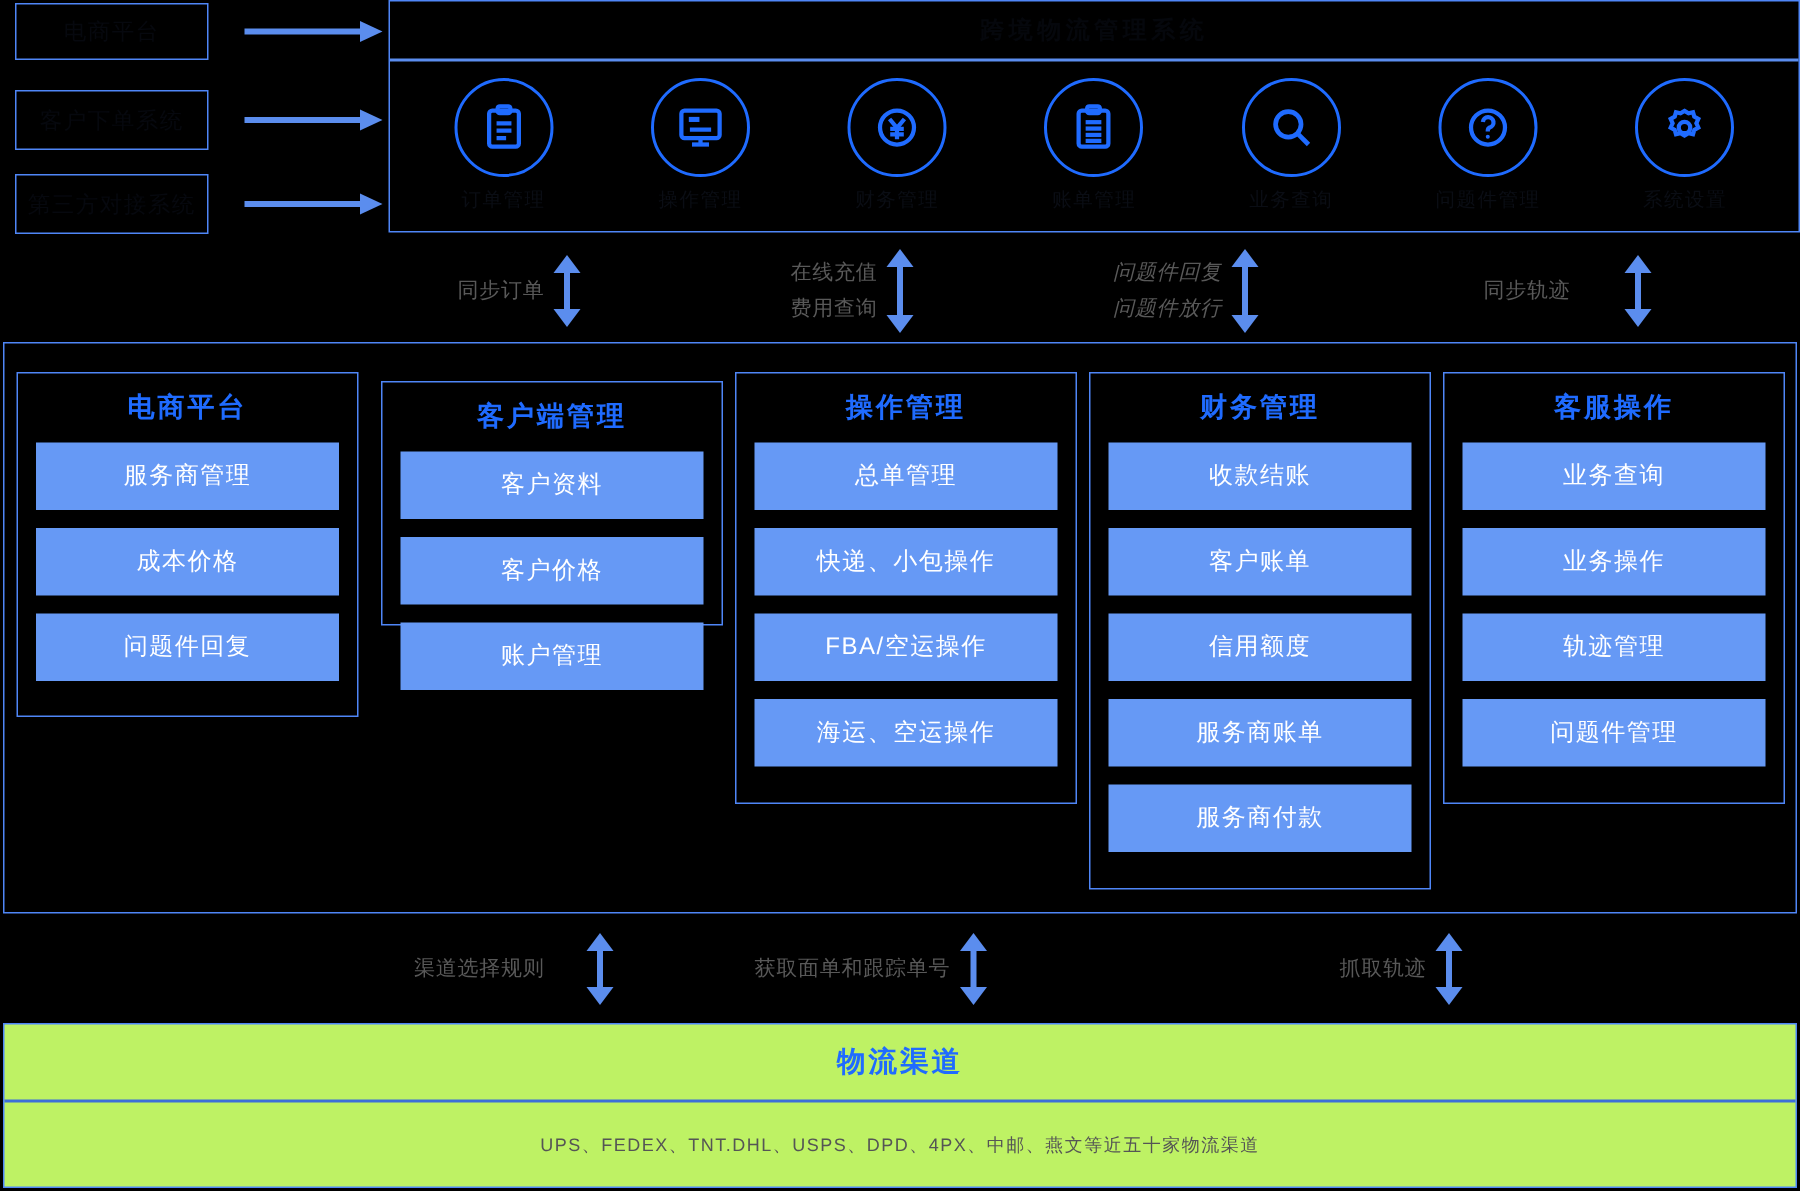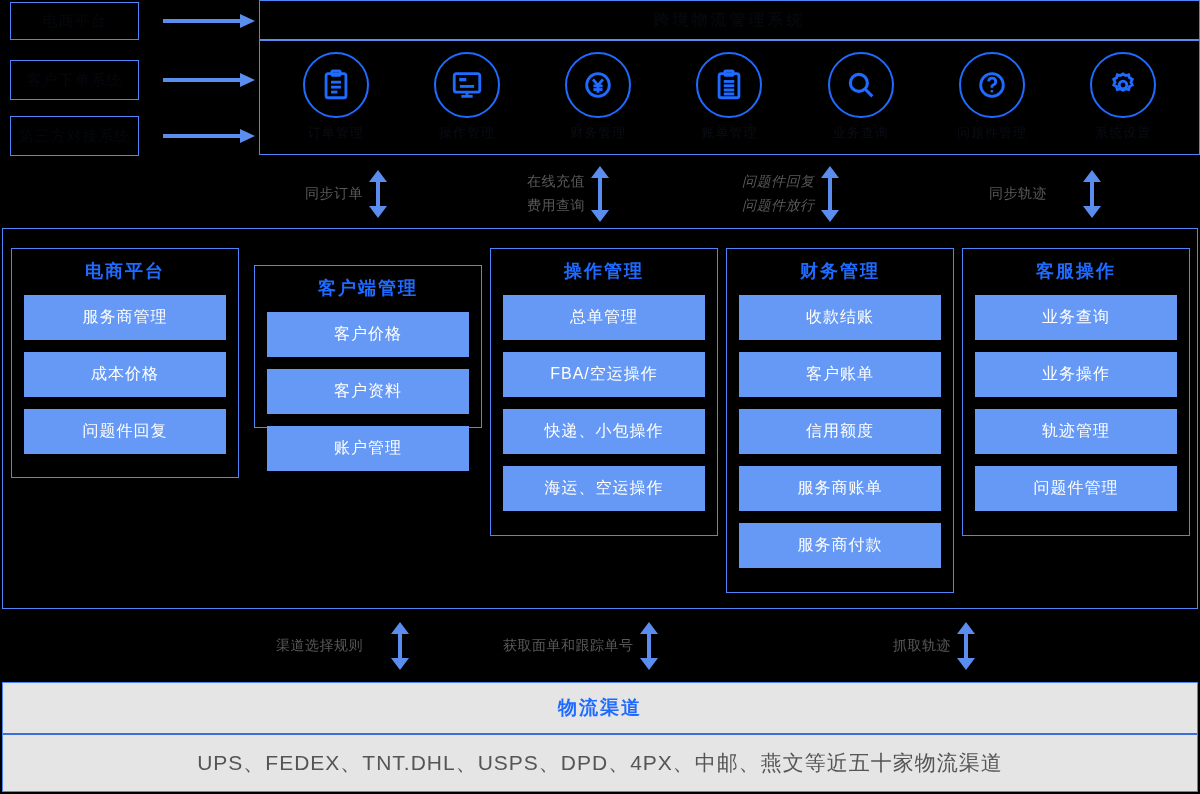--- a/index.html
+++ b/index.html
@@ -99,30 +99,30 @@
   .card-item {
     height: 45px; margin: 0 12px 12px 12px;
     background: #6699f5;
     display: flex; align-items: center; justify-content: center;
     color: #ffffff; font-size: 16px; letter-spacing: 1px; white-space: nowrap;
   }
 
   
   #bot-panel {
     position: absolute; left: 2px; top: 682px; width: 1196px; height: 110px;
-    border: 1.5px solid #4f86f7; background: #e5e5e5;
+    border: 1.5px solid #4f86f7; background: #bef264;
   }
   #bot-title {
     height: 52px; border-bottom: 2.5px solid #3d6fd9;
     display: flex; align-items: center; justify-content: center;
     color: #1f6bff; font-size: 19px; font-weight: bold; letter-spacing: 2px;
   }
   #bot-sub {
     height: 56px; display: flex; align-items: center; justify-content: center;
-    color: #555555; font-size: 21px; letter-spacing: 1px;
+    color: #555555; font-size: 12px; letter-spacing: 1px;
   }
 </style>
 </head>
 <body>
 
 <div id="root">
 
   <div class="srcbox" style="left:10px;  top:2px;   width:129px; height:38px;">
     <span>电商平台</span>
   </div>
@@ -285,32 +285,32 @@
 
   <div id="mid-panel">
 
     <div class="card" style="left:8px;   top:19px; width:228px; height:230px;">
       <div class="card-title">电商平台</div>
       <div class="card-item">服务商管理</div>
       <div class="card-item">成本价格</div>
       <div class="card-item">问题件回复</div>
     </div>
 
-    <div class="card" style="left:251px; top:36px; width:228px; height:163px;font-family:Liberation Mono, monospace;">
+    <div class="card" style="left:251px; top:25px; width:228px; height:163px;font-family:Liberation Mono, monospace;">
       <div class="card-title">客户端管理</div>
+      <div class="card-item">客户资料</div>
       <div class="card-item">客户价格</div>
-      <div class="card-item">客户资料</div>
       <div class="card-item">账户管理</div>
     </div>
 
     <div class="card" style="left:487px; top:19px; width:228px; height:288px;">
       <div class="card-title">操作管理</div>
       <div class="card-item">总单管理</div>
+      <div class="card-item">快递、小包操作</div>
       <div class="card-item">FBA/空运操作</div>
-      <div class="card-item">快递、小包操作</div>
       <div class="card-item">海运、空运操作</div>
     </div>
 
     <div class="card" style="left:723px; top:19px; width:228px; height:345px;">
       <div class="card-title">财务管理</div>
       <div class="card-item">收款结账</div>
       <div class="card-item">客户账单</div>
       <div class="card-item">信用额度</div>
       <div class="card-item">服务商账单</div>
       <div class="card-item">服务商付款</div>

